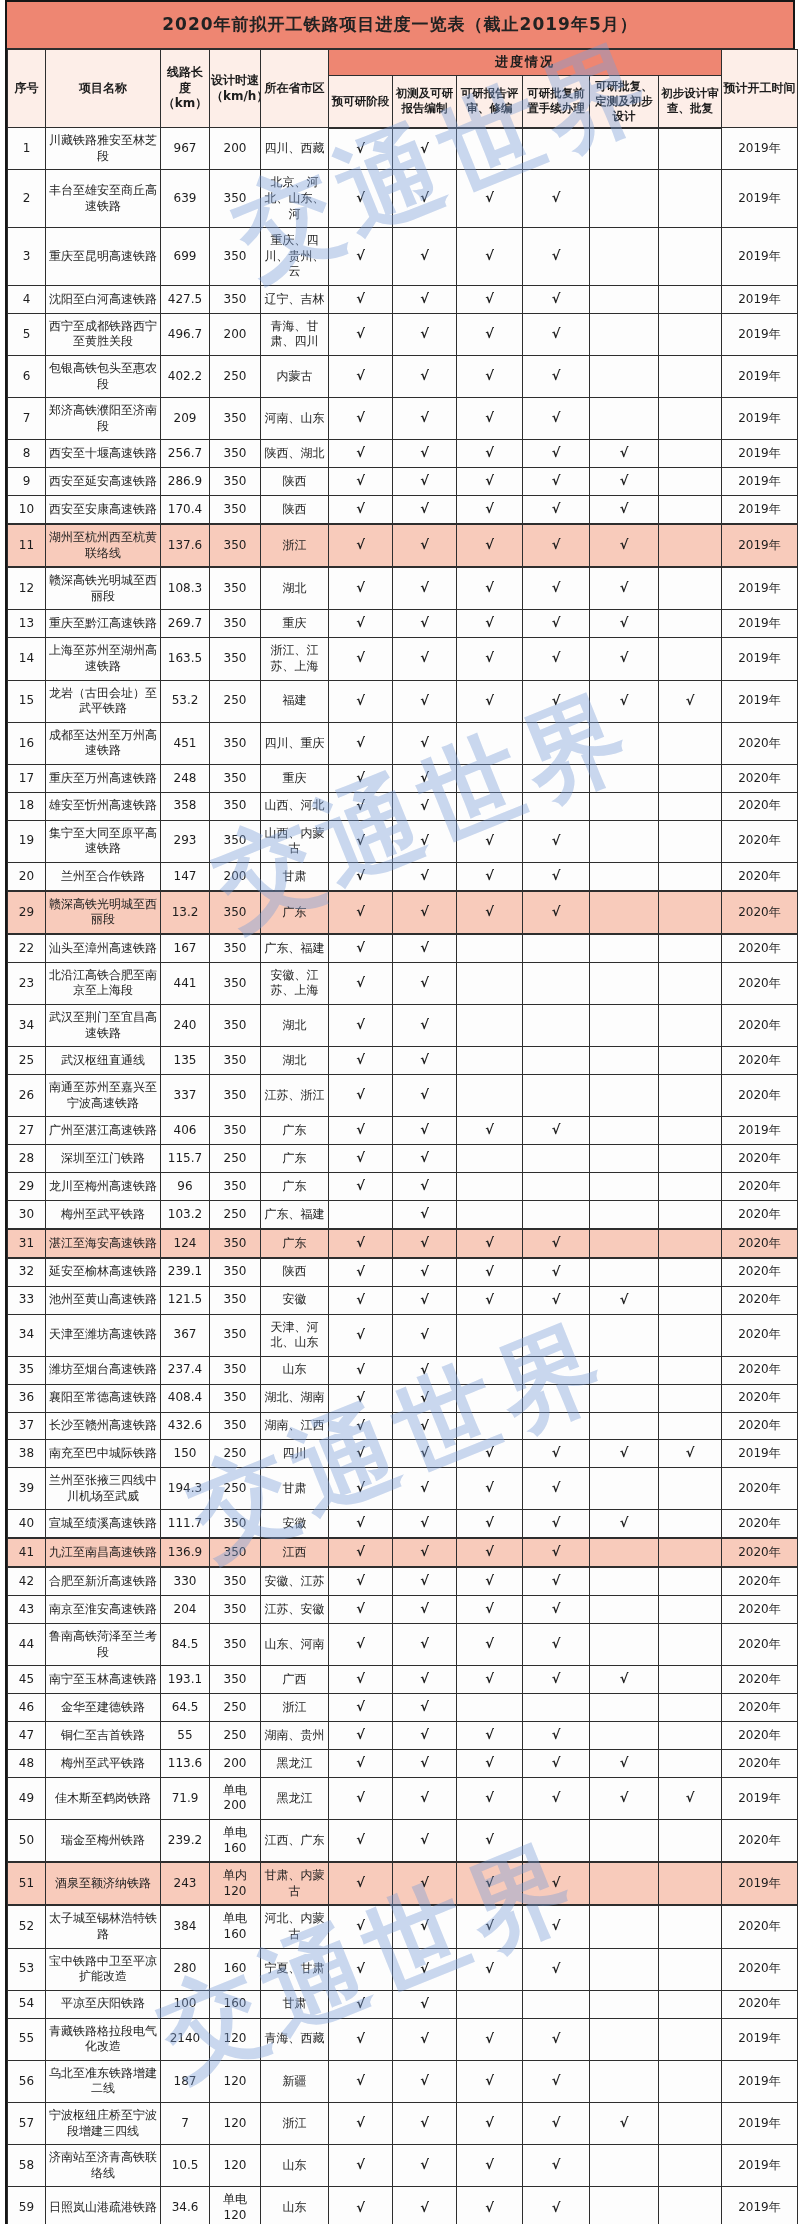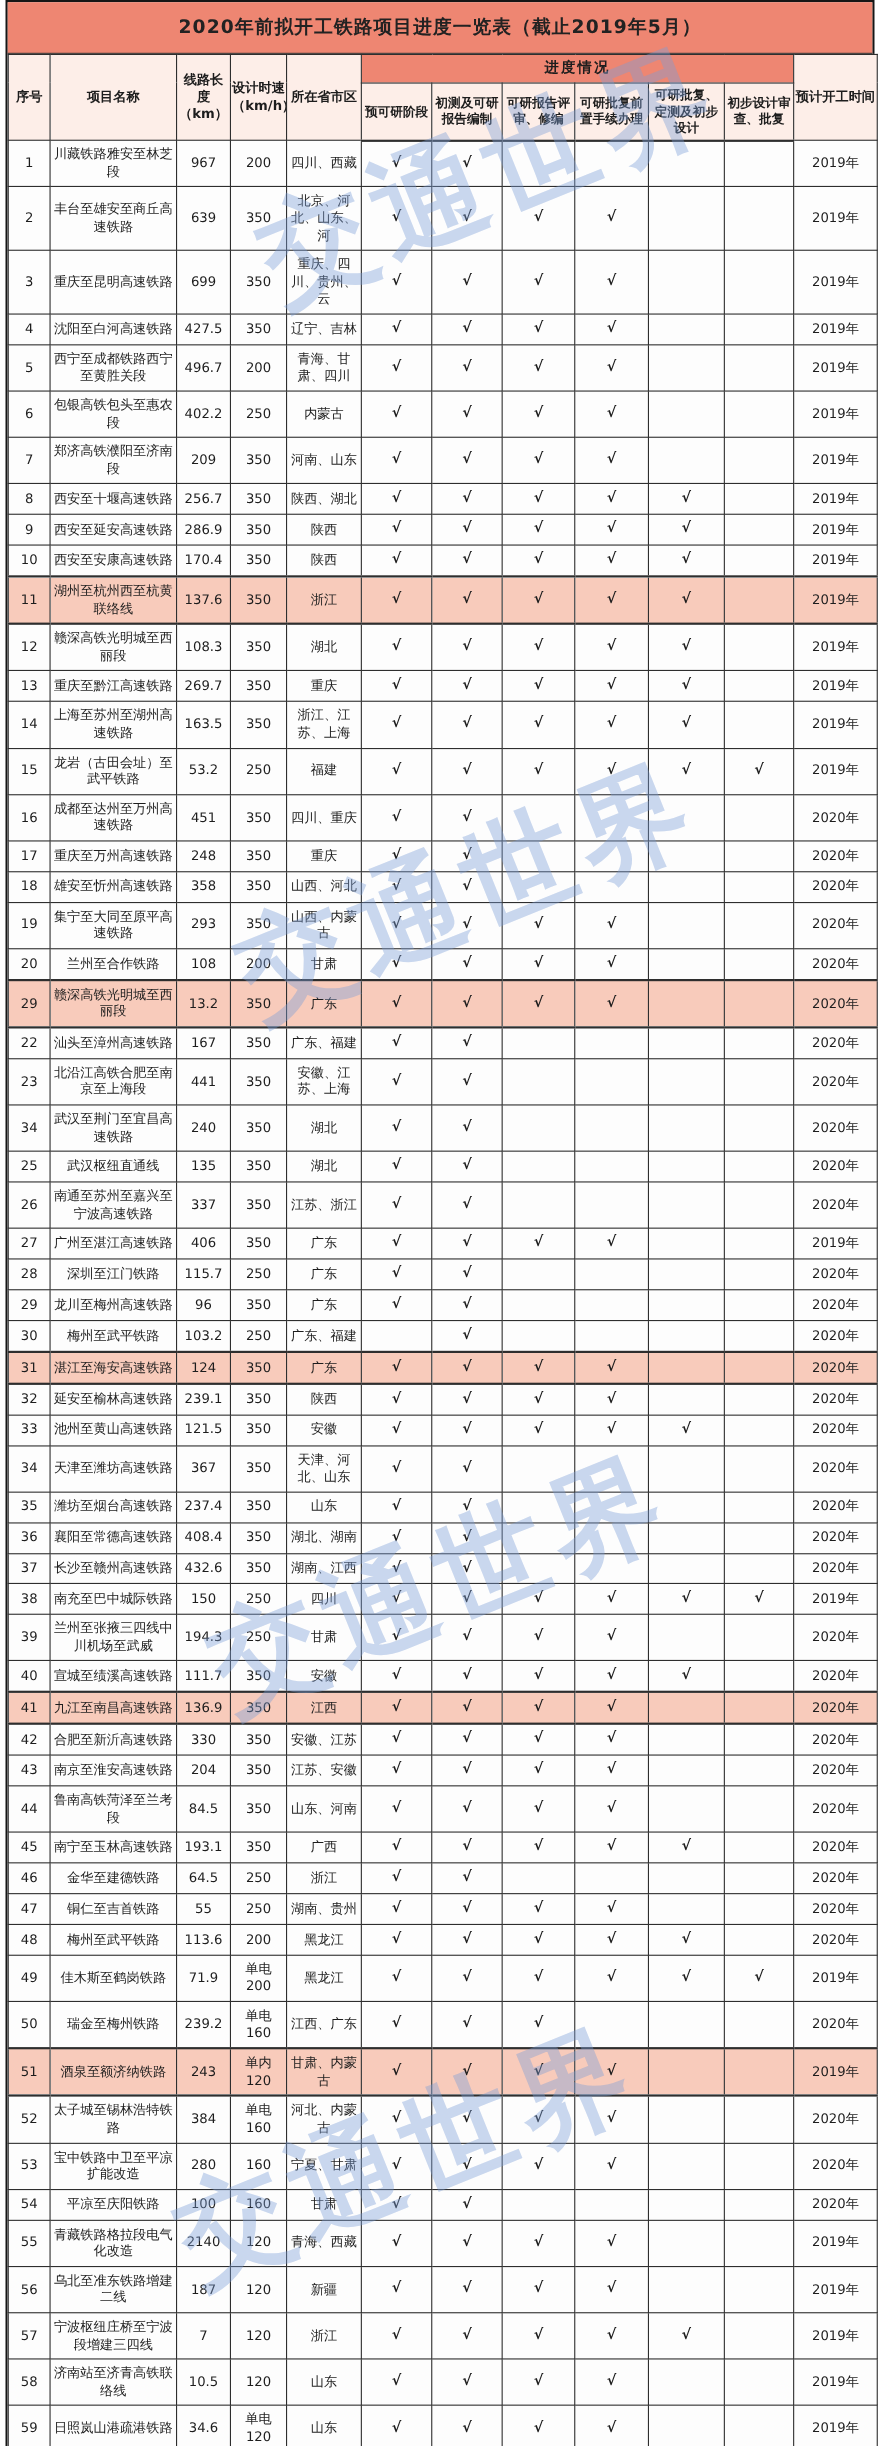--- a/index.html
+++ b/index.html
@@ -349,21 +349,21 @@
             <td class="chk">√</td>
             <td class="chk">√</td>
             <td class="chk">√</td>
             <td class="chk"></td>
             <td class="chk"></td>
             <td>2020年</td>
           </tr>
           <tr>
             <td>20</td>
             <td>兰州至合作铁路</td>
-            <td>108</td>
+            <td>147</td>
             <td>200</td>
             <td>甘肃</td>
             <td class="chk">√</td>
             <td class="chk">√</td>
             <td class="chk">√</td>
             <td class="chk">√</td>
             <td class="chk"></td>
             <td class="chk"></td>
             <td>2020年</td>
           </tr>

